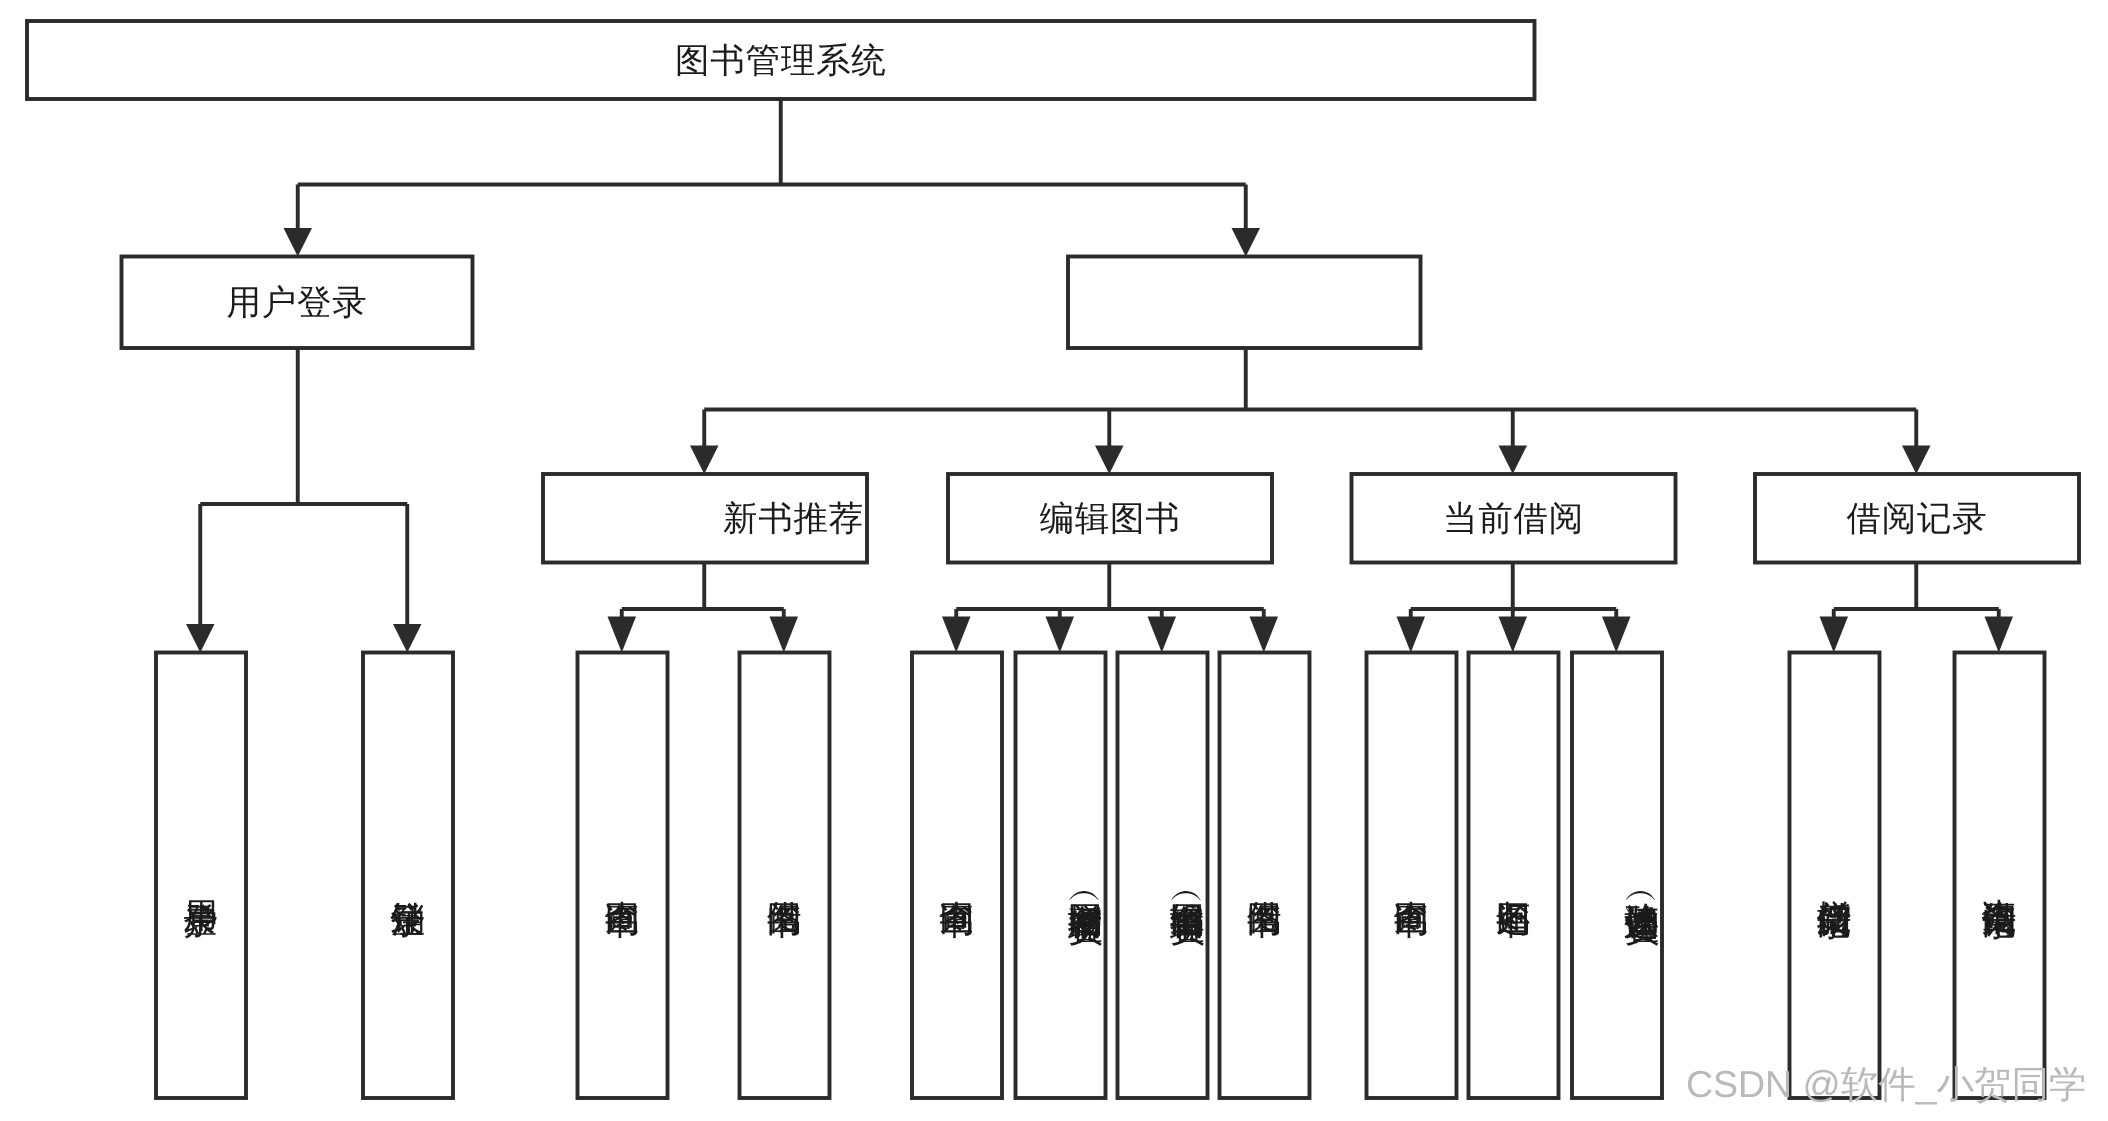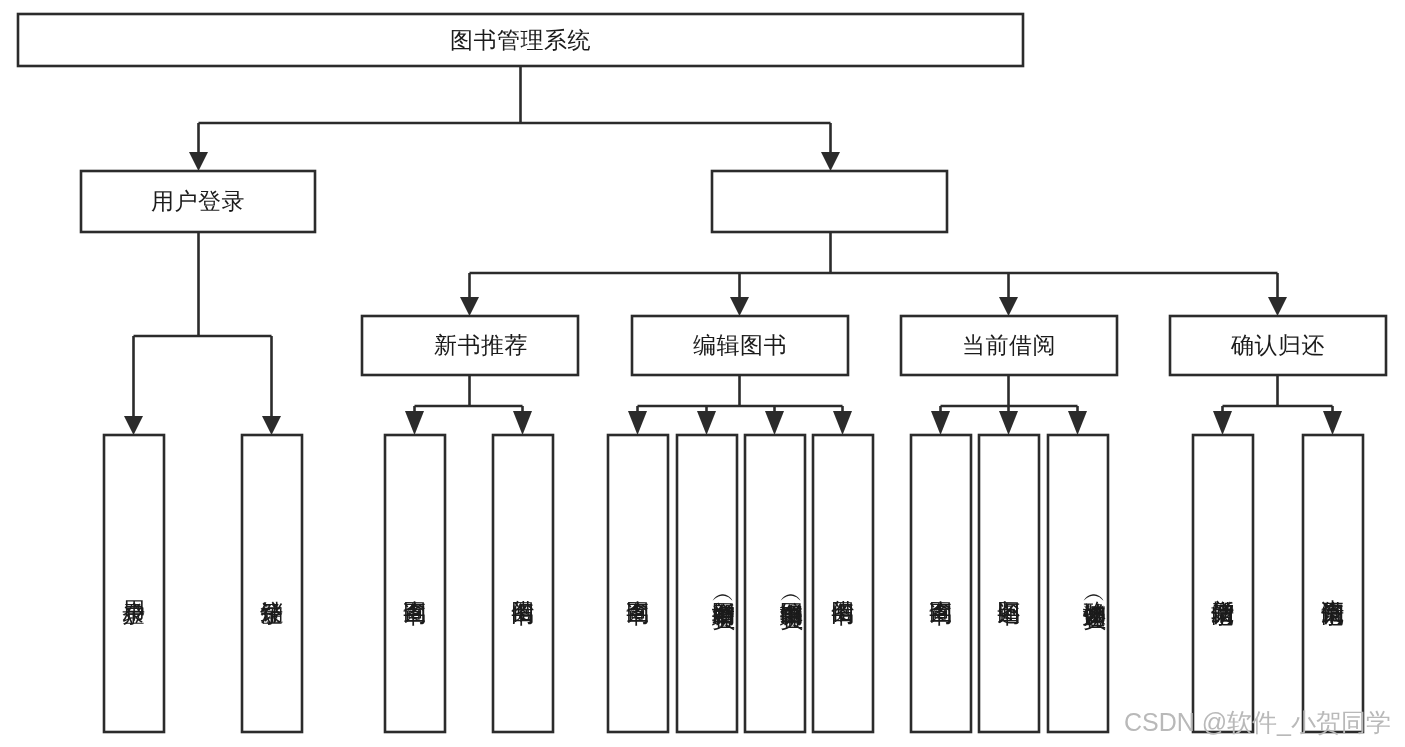--- a/index.html
+++ b/index.html
@@ -165,24 +165,24 @@
     <rect class="node-box" x="1048" y="435" width="60" height="297"></rect>
     <rect class="node-box" x="1193" y="435" width="60" height="297"></rect>
     <rect class="node-box" x="1303" y="435" width="60" height="297"></rect>
 
   </svg>
 
   <div class="node-label-h" style="left:18px; top:14px; width:1005px; height:52px;">图书管理系统</div>
 
   <div class="node-label-h" style="left:81px; top:171px; width:234px; height:61px;">用户登录</div>
 
-  <div class="node-label-h" style="left:362px; top:316px; width:238px; height:59px;">新书推荐</div>
+  <div class="node-label-h" style="left:362px; top:316px; width:238px; height:59px;padding-left:48px;">新书推荐</div>
   <div class="node-label-h" style="left:632px; top:316px; width:216px; height:59px;">编辑图书</div>
   <div class="node-label-h" style="left:901px; top:316px; width:216px; height:59px;">当前借阅</div>
-  <div class="node-label-h" style="left:1170px; top:316px; width:216px; height:59px;">确认归还</div>
+  <div class="node-label-h" style="left:1170px; top:316px; width:216px; height:59px;">借阅记录</div>
 
   <div class="node-label-v center-v" style="left:104px; top:435px; width:60px; height:297px;">用户登录</div>
   <div class="node-label-v center-v" style="left:242px; top:435px; width:60px; height:297px;">注销登录</div>
   <div class="node-label-v center-v" style="left:385px; top:435px; width:60px; height:297px;">查询图书</div>
   <div class="node-label-v center-v" style="left:493px; top:435px; width:60px; height:297px;">借阅图书</div>
   <div class="node-label-v center-v" style="left:608px; top:435px; width:60px; height:297px;">查询图书</div>
   <div class="node-label-v" style="left:677px; top:443px; width:60px; height:289px;">新增图书（管理员）</div>
   <div class="node-label-v" style="left:745px; top:443px; width:60px; height:289px;">编辑图书（管理员）</div>
   <div class="node-label-v center-v" style="left:813px; top:435px; width:60px; height:297px;">借阅图书</div>
   <div class="node-label-v center-v" style="left:911px; top:435px; width:60px; height:297px;">查询图书</div>

